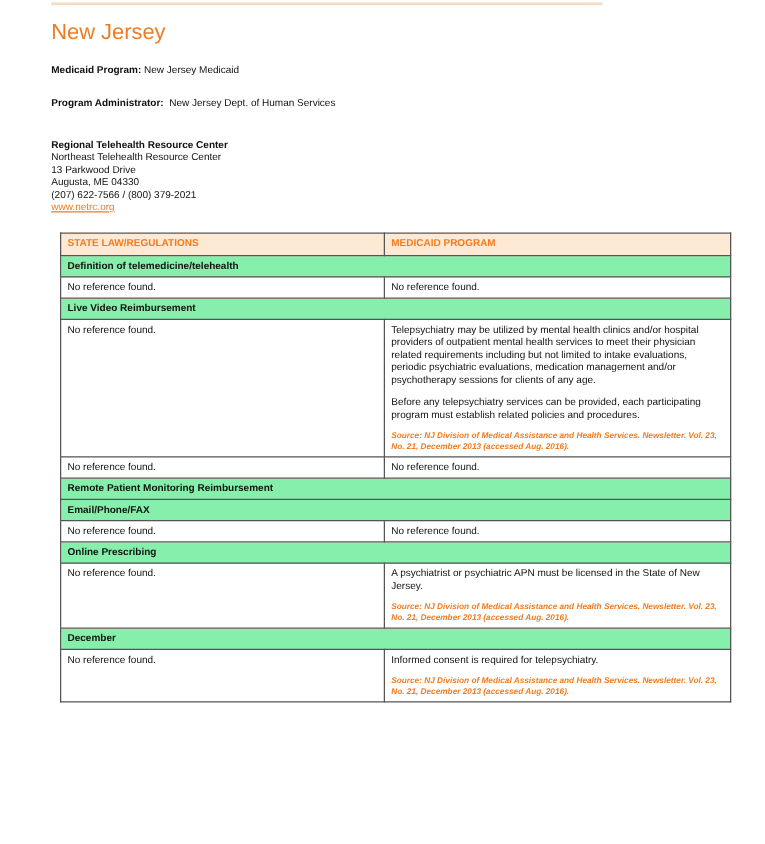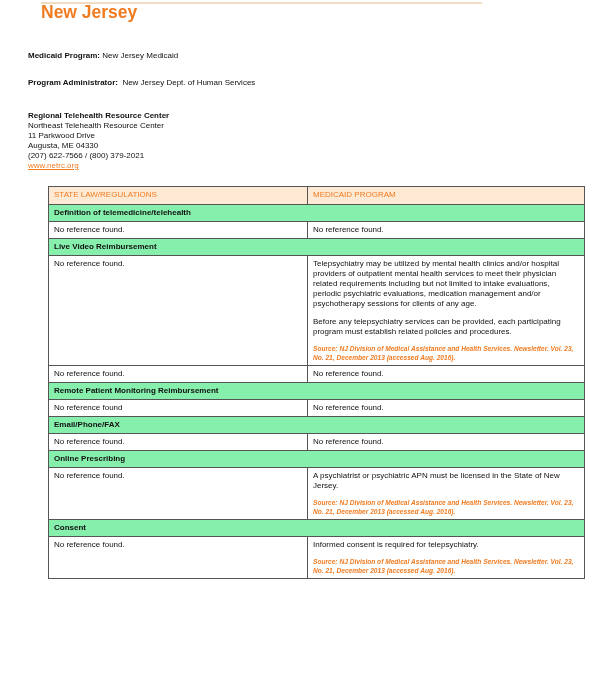--- a/index.html
+++ b/index.html
@@ -5,44 +5,44 @@
   html, body { margin: 0; padding: 0; background: #ffffff; }
   body {
     width: 612px; height: 675px; overflow: hidden; position: relative;
     font-family: "Liberation Sans", sans-serif; color: #111;
   }
   .top-rule {
     position: absolute; left: 41px; top: 2px; width: 441px; height: 2px;
     background: #f2dcc2;
   }
   .title {
-    position: absolute; left: 41px; top: 2px;
-    font-size: 17.5px; font-weight: bold; color: #f07c22; margin: 0; text-align: center;
+    position: absolute; left: 41px; top: 15px;
+    font-size: 17.5px; font-weight: normal; color: #f07c22; margin: 0; text-align: center;
   }
   .info {
-    position: absolute; left: 28px; font-size: 8px; line-height: 10px; color: #111;
+    position: absolute; left: 41px; font-size: 8px; line-height: 10px; color: #111;
   }
   .info b { font-weight: bold; }
   .contact { top: 111px; }
   .contact a { color: #f07c22; text-decoration: underline; margin-top: 40px; }
   .row-info-1 { top: 51px; }
   .row-info-2 { top: 78px; text-align: center; }
 
   table.grid {
     position: absolute; left: 48px; top: 186px; width: 536px;
     border-collapse: collapse; table-layout: fixed;
     font-size: 8px; line-height: 10px;
   }
   table.grid td, table.grid th {
     border: 1px solid #555; padding: 3px 5px 3px 5px; vertical-align: top; text-align: left;
   }
   table.grid col.c1 { width: 259px; }
   table.grid col.c2 { width: 277px; }
   th.hdr {
-    background: #fde9d4; color: #f07c22; font-weight: normal; height: 11px;
+    background: #fde9d4; color: #f07c22; font-weight: bold; height: 11px;
     border-color: #999;
   }
   td.cat {
     background: #86efac; font-weight: bold; color: #111;
   }
   td.cell { background: #fff; color: #111; }
   .para { margin: 0 0 8px 0; }
   .src {
     color: #f07c22; font-style: italic; font-weight: bold; font-size: 6.6px; line-height: 8.5px; margin: 0;
   }
@@ -59,21 +59,21 @@
 </div>
 
 <div class="info row-info-2">
   <b>Program Administrator:</b>&nbsp;
   <span>New Jersey Dept. of Human Services</span>
 </div>
 
 <div class="info contact">
   <div><b>Regional Telehealth Resource Center</b></div>
   <div>Northeast Telehealth Resource Center</div>
-  <div>11 Parkwood Drive</div>
+  <div>13 Parkwood Drive</div>
   <div>Augusta, ME 04330</div>
   <div>(207) 622-7566 / (800) 379-2021</div>
   <div><a>www.netrc.org</a></div>
 </div>
 
 <table class="grid">
   <colgroup>
       <col class="c1">
       <col class="c2">
     </colgroup>
@@ -107,46 +107,40 @@
       <tr>
         <td class="cell">No reference found.</td>
         <td class="cell">
           <p class="para" style="margin: 0px;">No reference found.</p>
         </td>
       </tr>
       <tr>
         <td class="cat" colspan="2">Remote Patient Monitoring Reimbursement</td>
       </tr>
       <tr>
-        <td class="cell">No reference found</td>
-        <td class="cell">
-          <p class="para" style="margin: 0px;">No reference found.</p>
-        </td>
-      </tr>
-      <tr>
         <td class="cat" colspan="2">Email/Phone/FAX</td>
       </tr>
       <tr>
         <td class="cell">No reference found.</td>
         <td class="cell">
           <p class="para" style="margin: 0px;">No reference found.</p>
         </td>
       </tr>
       <tr>
         <td class="cat" colspan="2">Online Prescribing</td>
       </tr>
       <tr>
         <td class="cell">No reference found.</td>
         <td class="cell">
           <p class="para">A psychiatrist or psychiatric APN must be licensed in the State of New Jersey.</p>
           <p class="src">Source:  NJ Division of Medical Assistance and Health Services. Newsletter. Vol. 23, No. 21, December 2013 (accessed Aug. 2016).</p>
         </td>
       </tr>
       <tr>
-        <td class="cat" colspan="2">Consent</td>
+        <td class="cat" colspan="2">December</td>
       </tr>
       <tr>
         <td class="cell">No reference found.</td>
         <td class="cell">
           <p class="para">Informed consent is required for telepsychiatry.</p>
           <p class="src">Source:  NJ Division of Medical Assistance and Health Services. Newsletter. Vol. 23, No. 21, December 2013 (accessed Aug. 2016).</p>
         </td>
       </tr>
     </tbody>
 </table>

